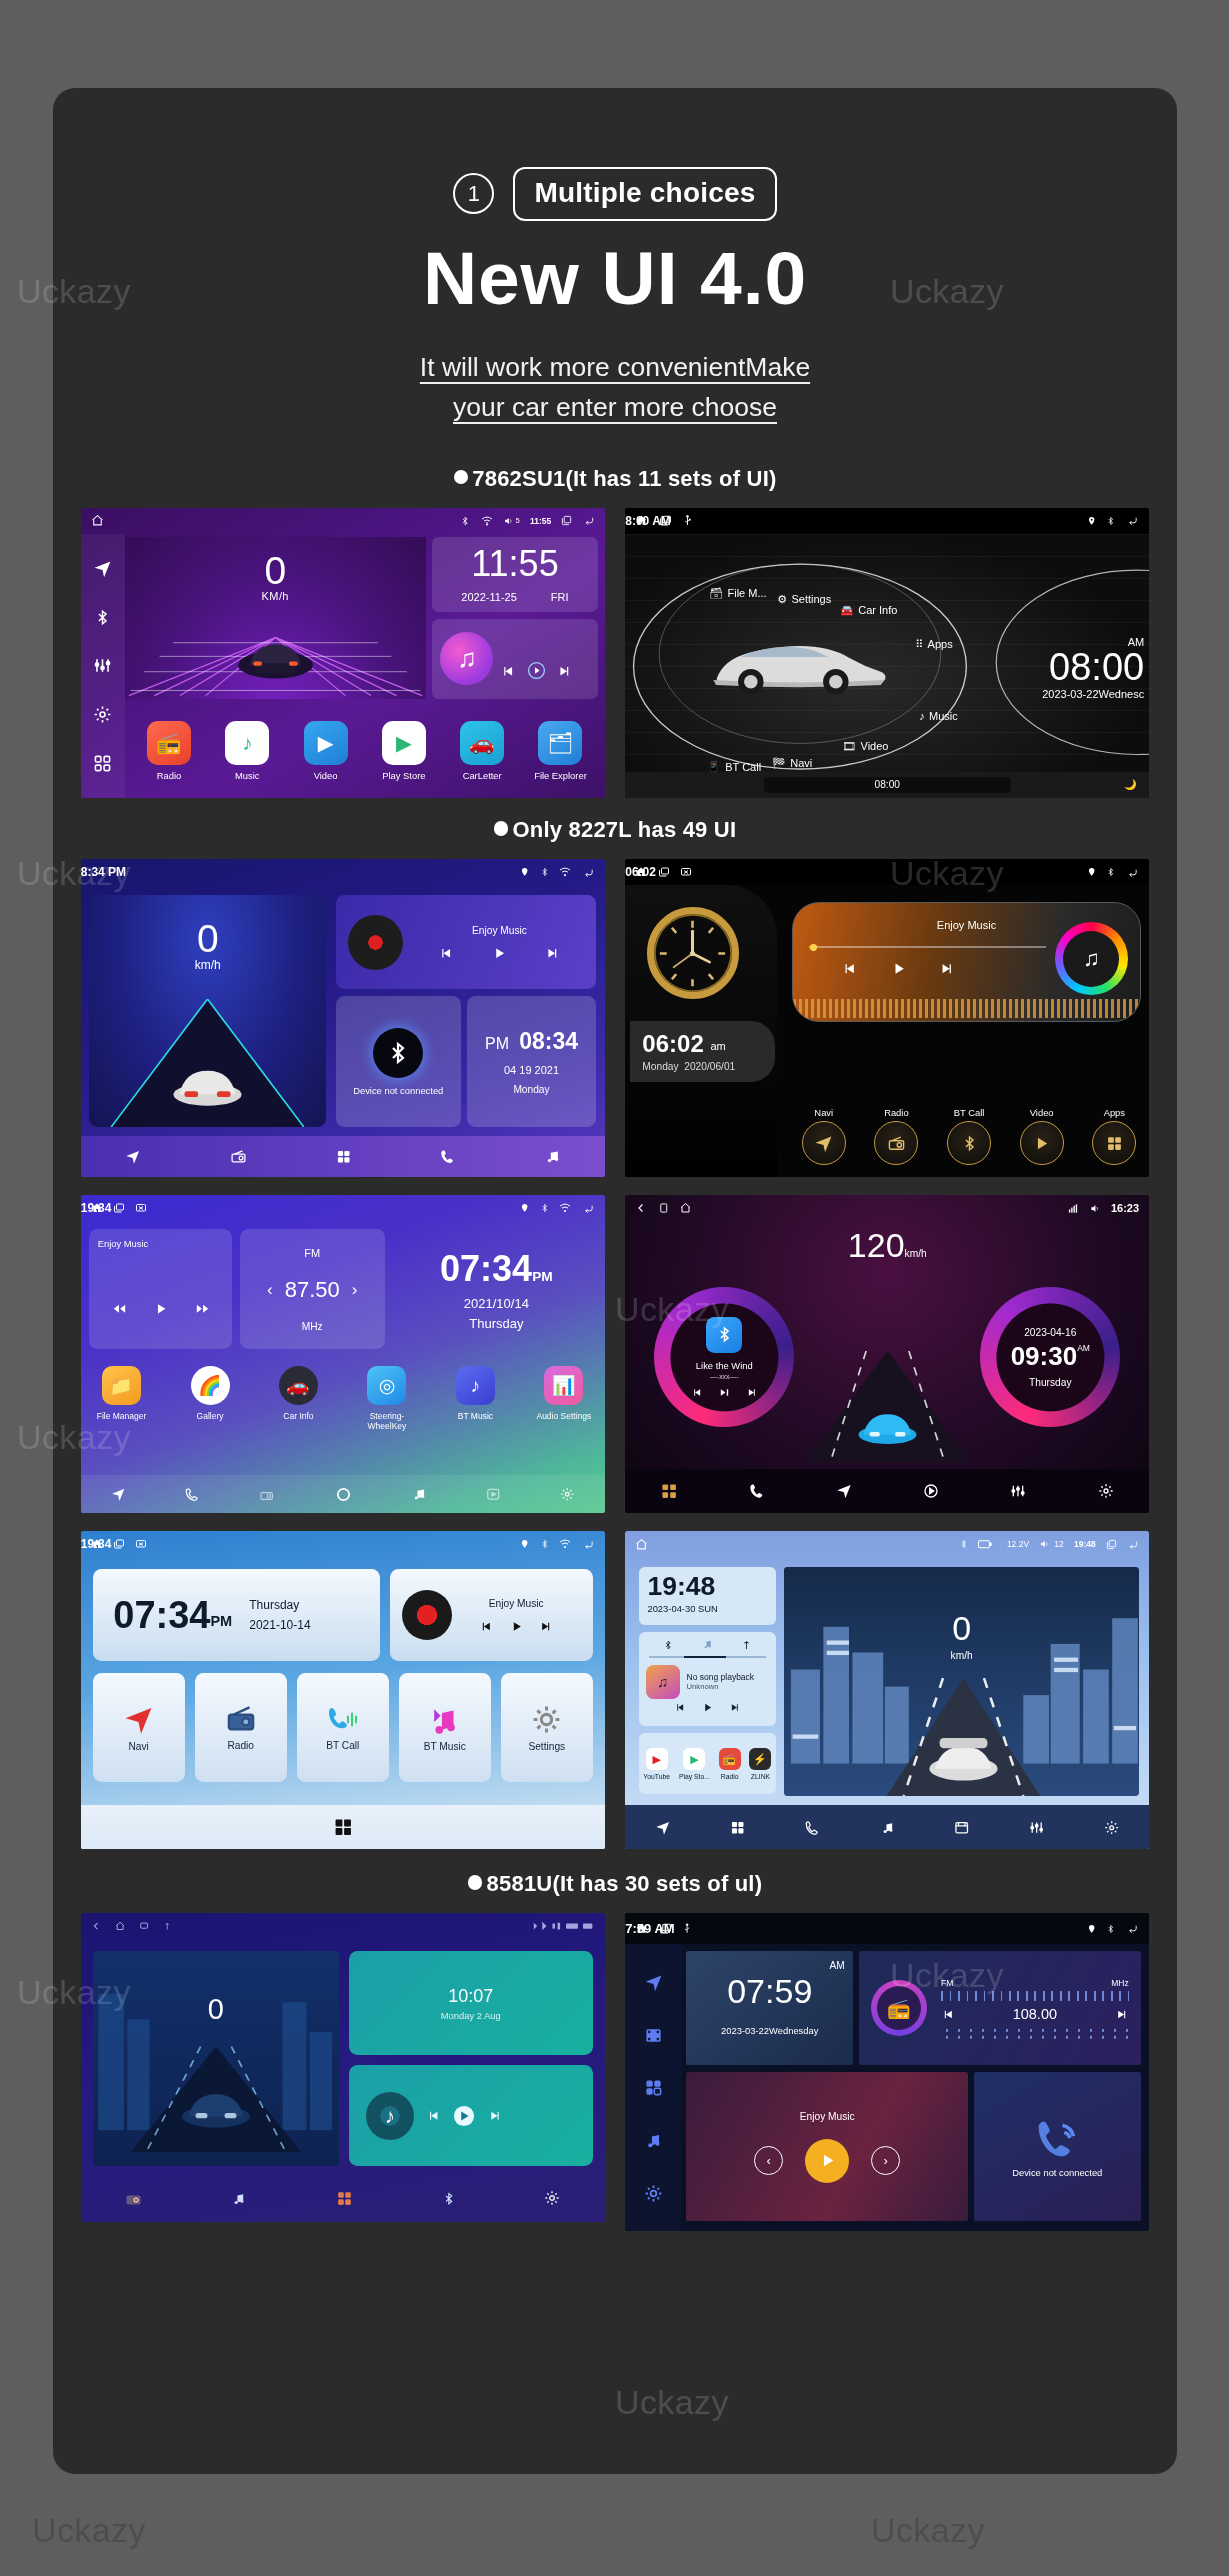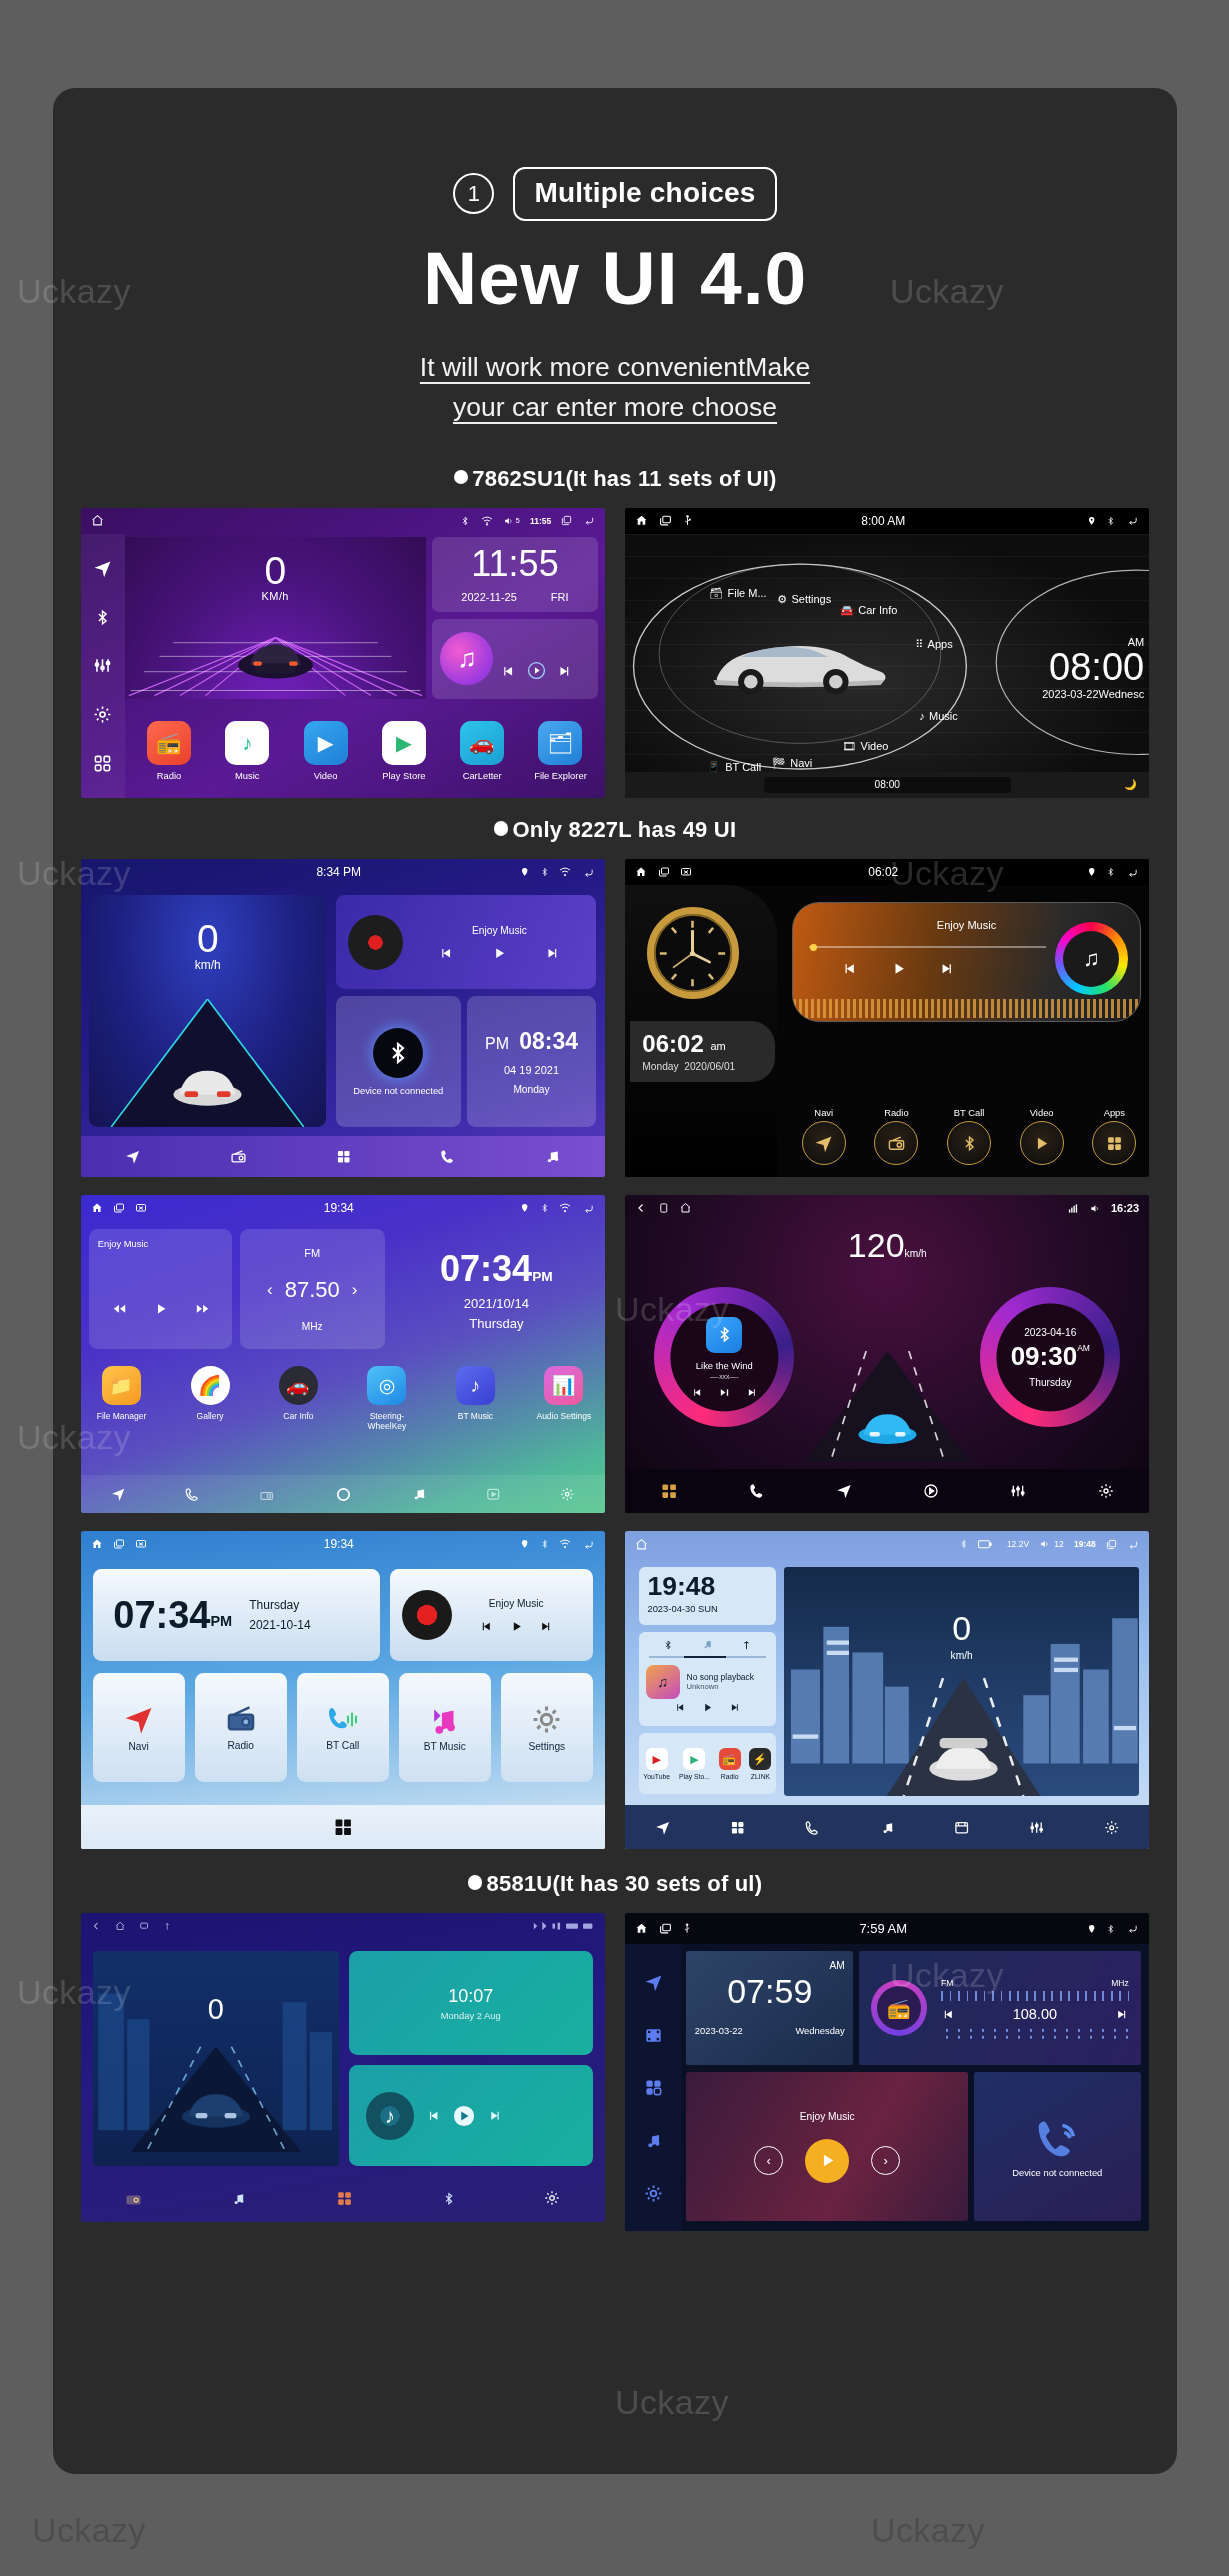--- a/index.html
+++ b/index.html
@@ -66,21 +66,21 @@
   .shot.h370 { height: 318px; }
 
   
   .sbar {
     position: absolute; left: 0; top: 0; width: 100%; height: 26px;
     display: flex; align-items: center; padding: 0 10.2px;
     font-size: 10.2px; color: #fff; z-index: 4;
   }
   .sbar .left, .sbar .right { display: flex; align-items: center; gap: 10.2px; }
   .sbar .right { margin-left: auto; }
-  .sbar .mid { position: absolute; left: 0; right: 8px; text-align: center; font-size: 12px; font-weight: 400; pointer-events: none; }
+  .sbar .mid { position: absolute; left: 0; right: 8px; font-size: 12px; font-weight: 700; pointer-events: none; }
   .ic { display: inline-block; opacity: .95; }
   svg { display: block; }
 
   
   .s1 { background: linear-gradient(150deg,#3a0f62 0%, #4b1480 35%, #5a1a95 60%, #3d1168 100%); }
   .s1 .rail { position:absolute; left:0; top:26px; bottom:0; width:44px; display:flex; flex-direction:column; align-items:center; justify-content:space-around; padding:10.2px 0; background:rgba(255,255,255,.05);}
   .s1 .stage { position:absolute; left:44px; top:29px; width:301px; height:162px; background: radial-gradient(ellipse at 50% 120%, #7b22c9 0%, #4a147e 55%, #330c55 100%); overflow:hidden;}
   .s1 .speed { position:absolute; left:0; right:0; top:13.7px; text-align:center; }
   .s1 .speed b { font-size:39px; font-weight:300; line-height:1; display:block; }
   .s1 .speed i { font-style:normal; font-size:11px; letter-spacing:0.4px;}
@@ -1627,21 +1627,21 @@
             <svg width="19" height="19" viewBox="0 0 24 24" fill="none" stroke="#5d7cf0" stroke-width="2.4">
               <circle cx="12" cy="12" r="3.6"></circle>
               <path d="M12 2v3M12 19v3M2 12h3M19 12h3M5 5l2 2M17 17l2 2M19 5l-2 2M7 17l-2 2"></path>
             </svg>
           </span>
       </div>
 
       <div class="t1">
         <div style="text-align:right;font-size:10.2px;">AM</div>
         <div style="text-align:center;font-size:34px;font-weight:400;margin-top:3.4px;line-height:1;">07:59</div>
-        <div style="display:flex;justify-content:space-between;font-size:9.4px;margin-top:17px;">
+        <div style="display:flex;justify-content:center;font-size:9.4px;margin-top:17px;">
           <span>2023-03-22</span>
           <span>Wednesday</span>
         </div>
       </div>
 
       <div class="t2">
         <div style="width:56px;height:56px;border-radius:50%;background:conic-gradient(#d040c0,#7040e0,#d040c0);display:flex;align-items:center;justify-content:center;">
           <span style="width:44px;height:44px;border-radius:50%;background:#2a1b52;display:flex;align-items:center;justify-content:center;font-size:19px;">📻</span>
         </div>
         <div style="flex:1;">

